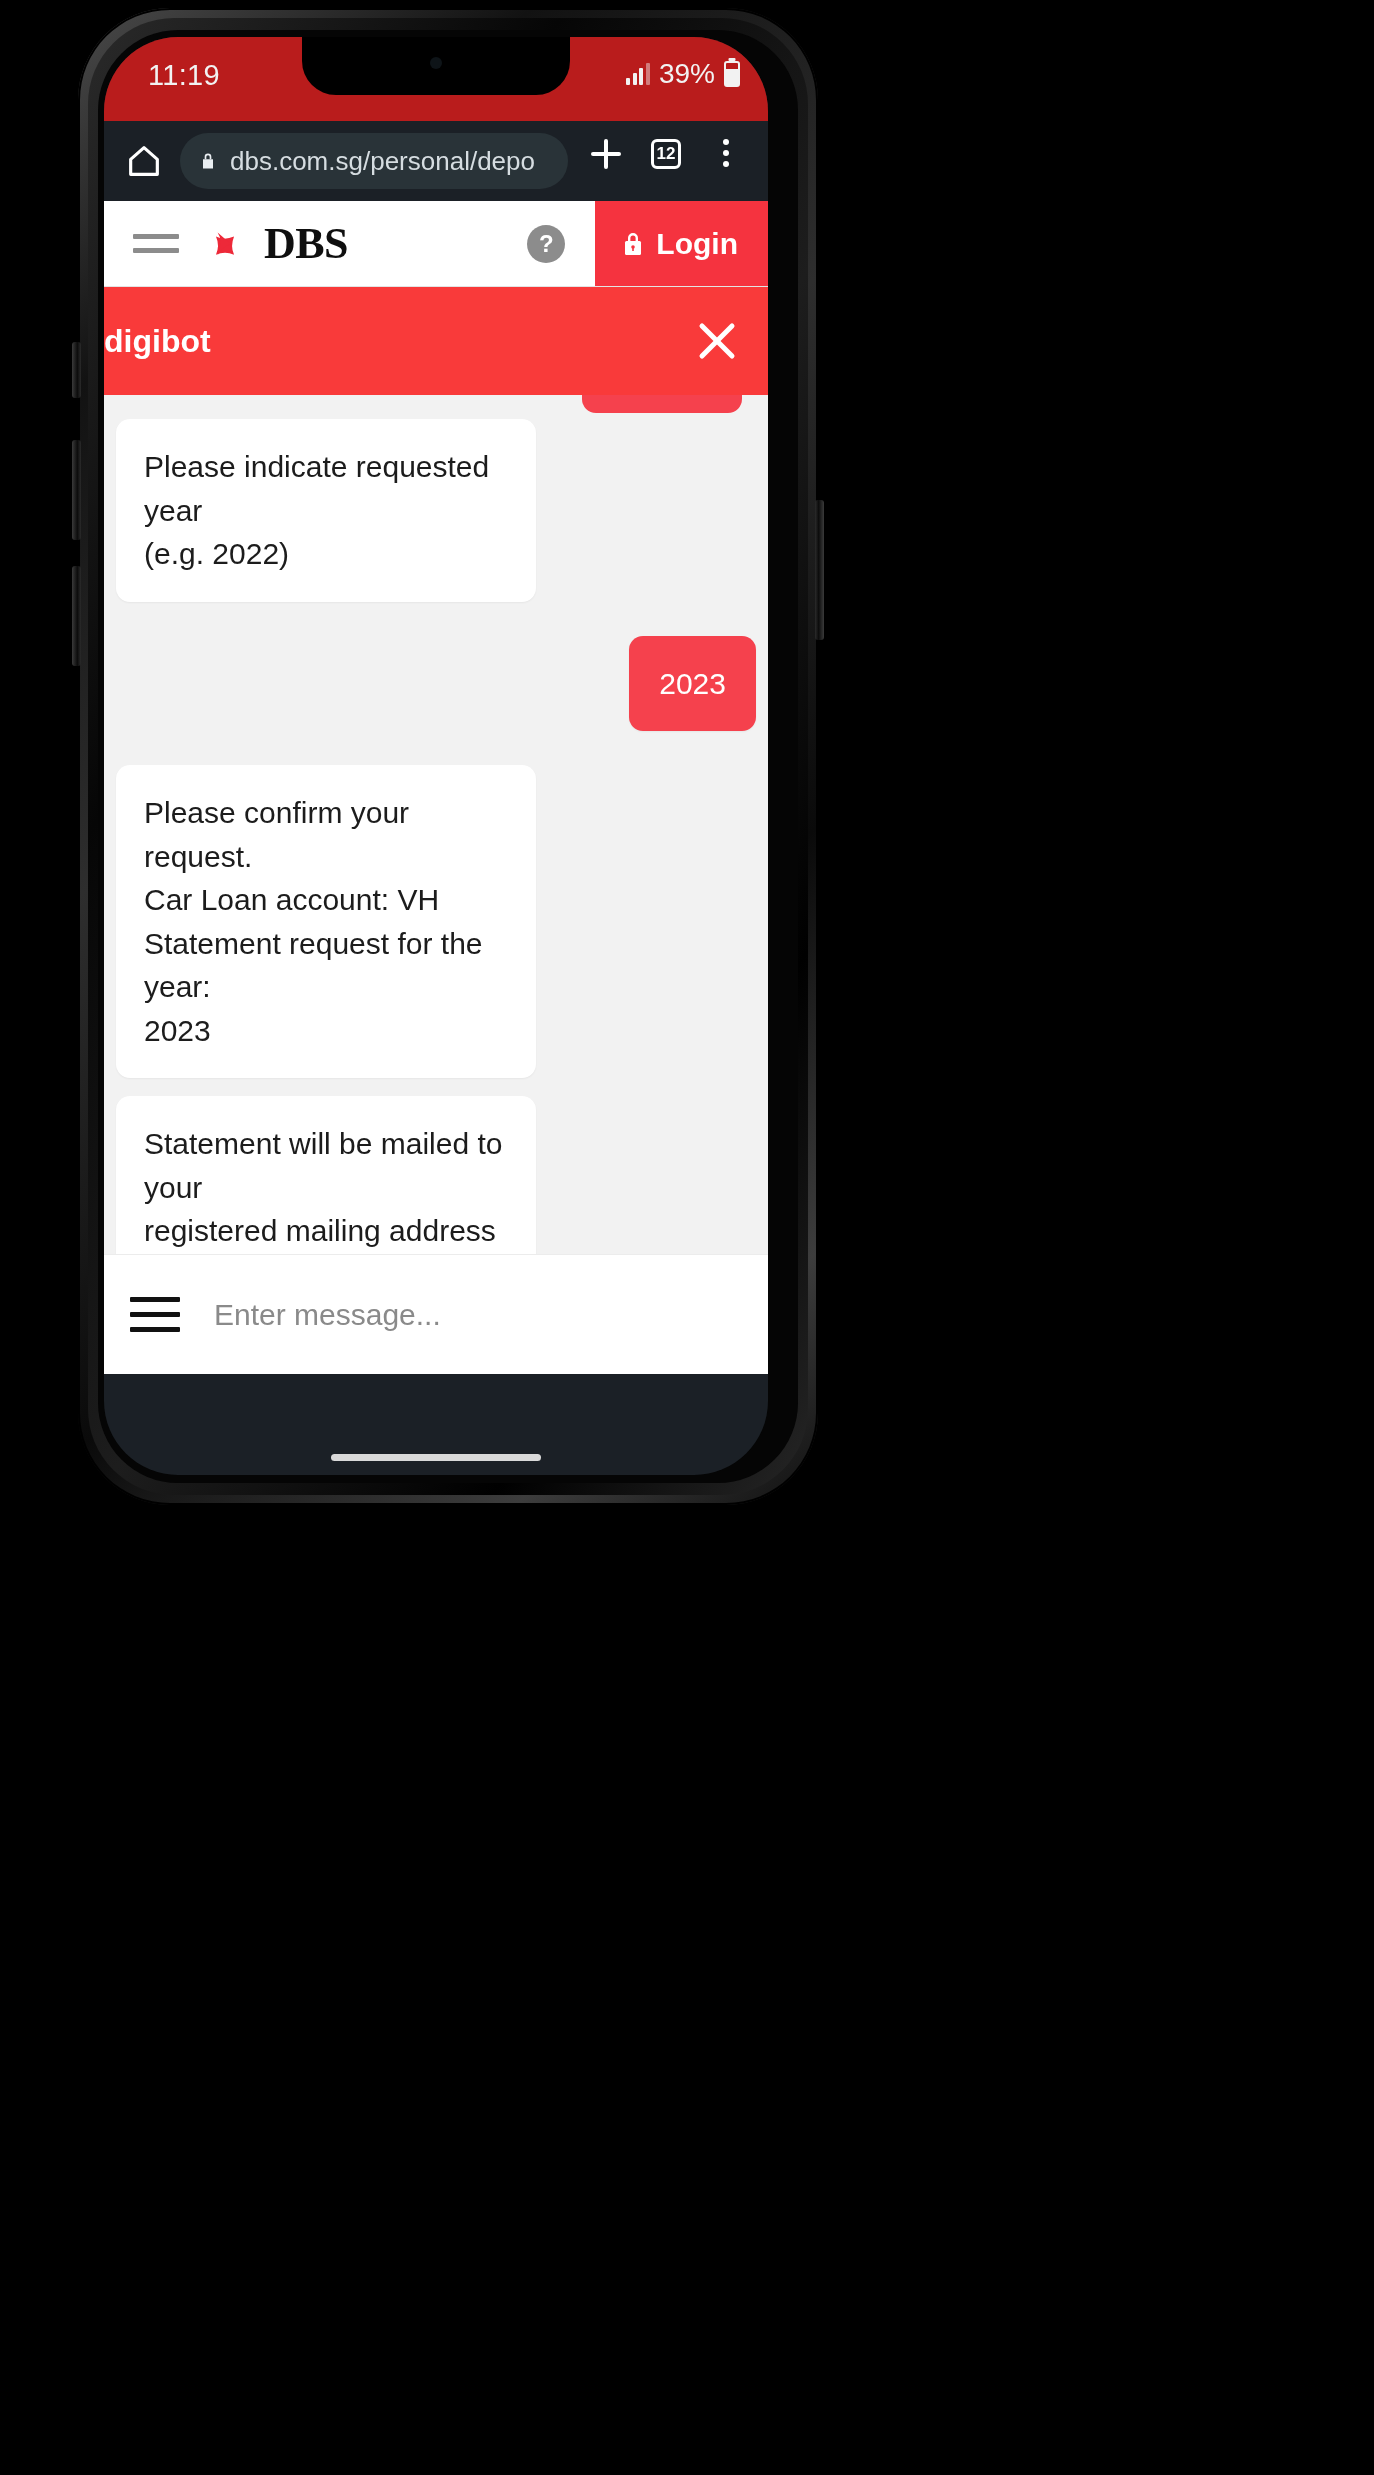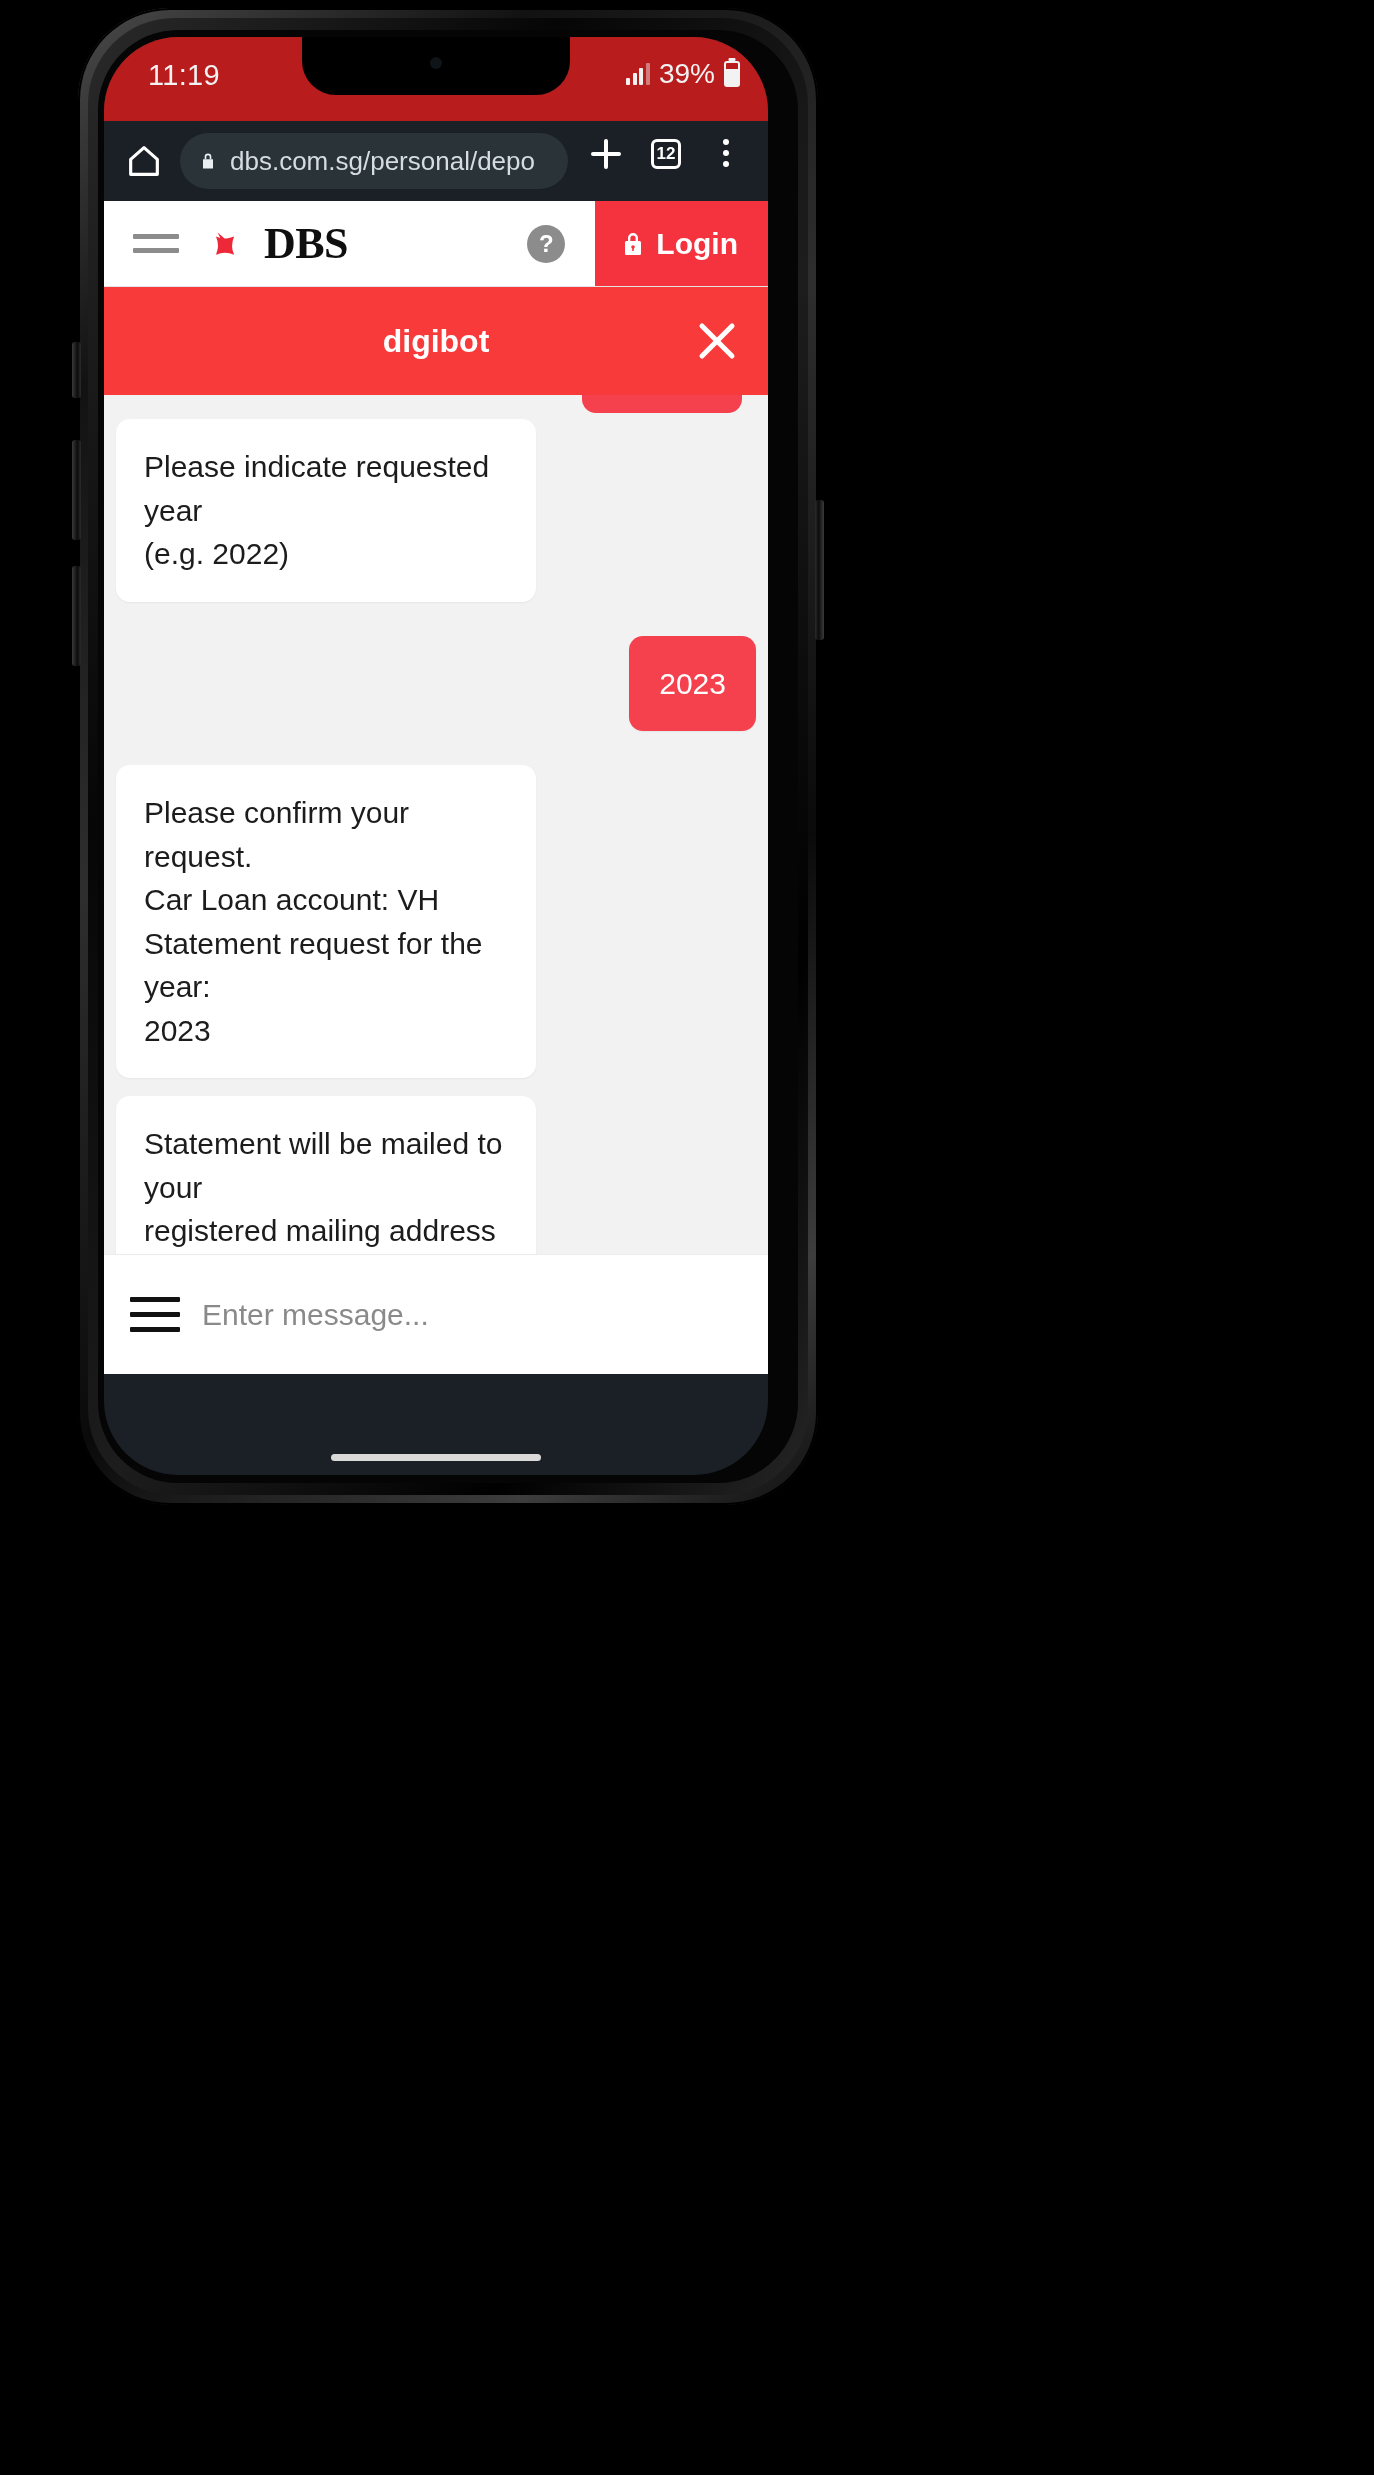--- a/index.html
+++ b/index.html
@@ -254,21 +254,21 @@
   }
   .login-lock { width: 24px; height: 28px; flex: none; }
   .login-label { font-size: 30px; font-weight: bold; }
 
   
   .bot-header {
     height: 108px;
     background: #f93a3a;
     display: flex;
     align-items: center;
-    justify-content: center;
+    justify-content: flex-start;
     position: relative;
   }
   .bot-title {
     color: #ffffff;
     font-size: 32px;
     font-weight: bold;
   }
   .bot-close {
     position: absolute;
     right: 28px;
@@ -321,21 +321,21 @@
   .gap-d { height: 34px; }
   .chat-top-pad { height: 24px; }
 
   
   .composer {
     height: 120px;
     background: #ffffff;
     display: flex;
     align-items: center;
     padding: 0 26px;
-    gap: 22px;
+    gap: 34px;
     border-top: 1px solid #ececec;
   }
   .composer-menu { width: 50px; flex: none; }
   .composer-menu i {
     display: block; height: 5px; background: #111;
     border-radius: 1px; margin: 10px 0;
   }
   .composer-input {
     border: none;
     outline: none;

